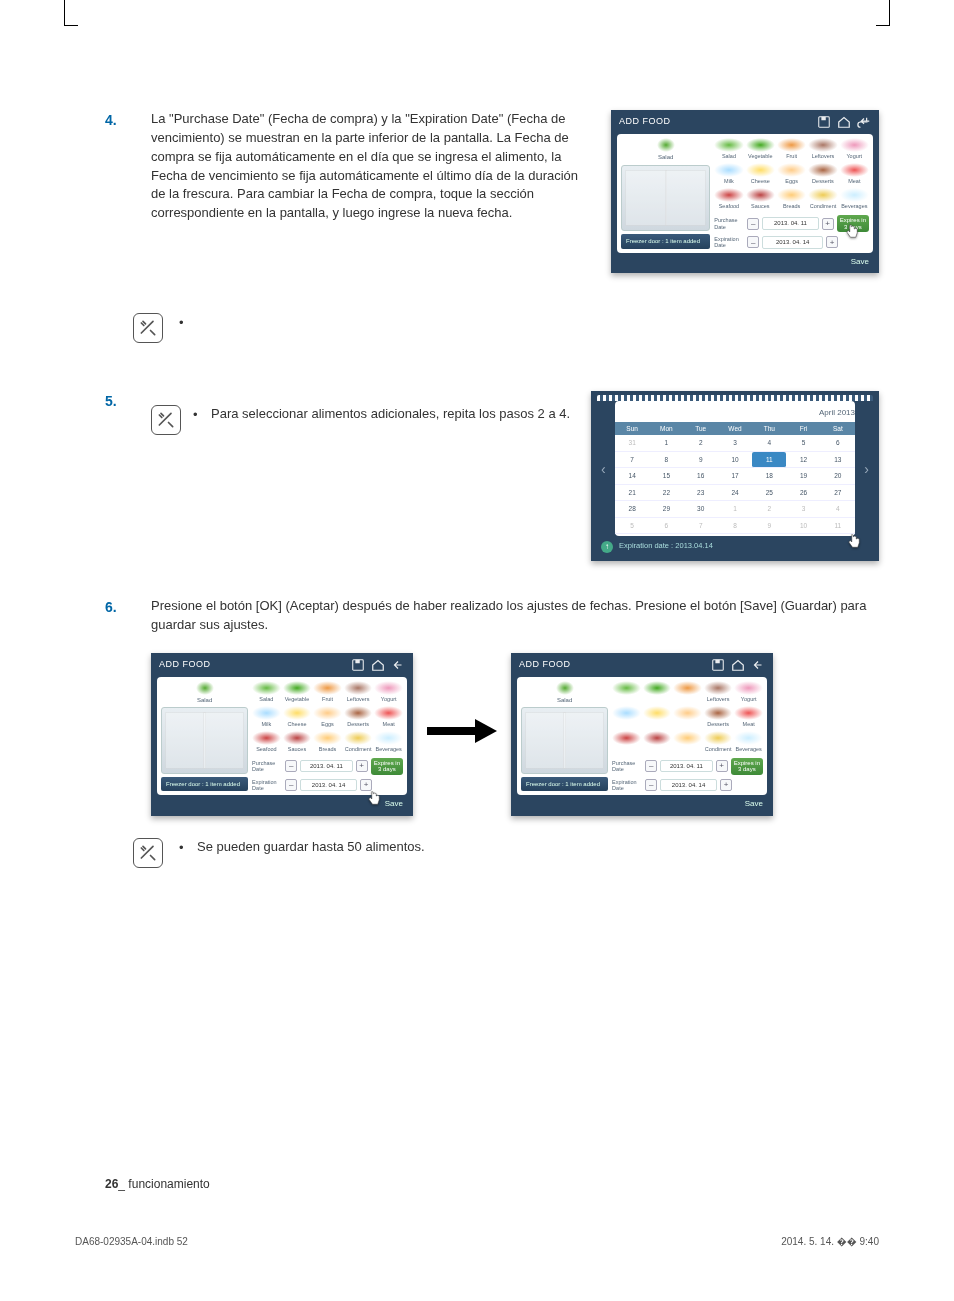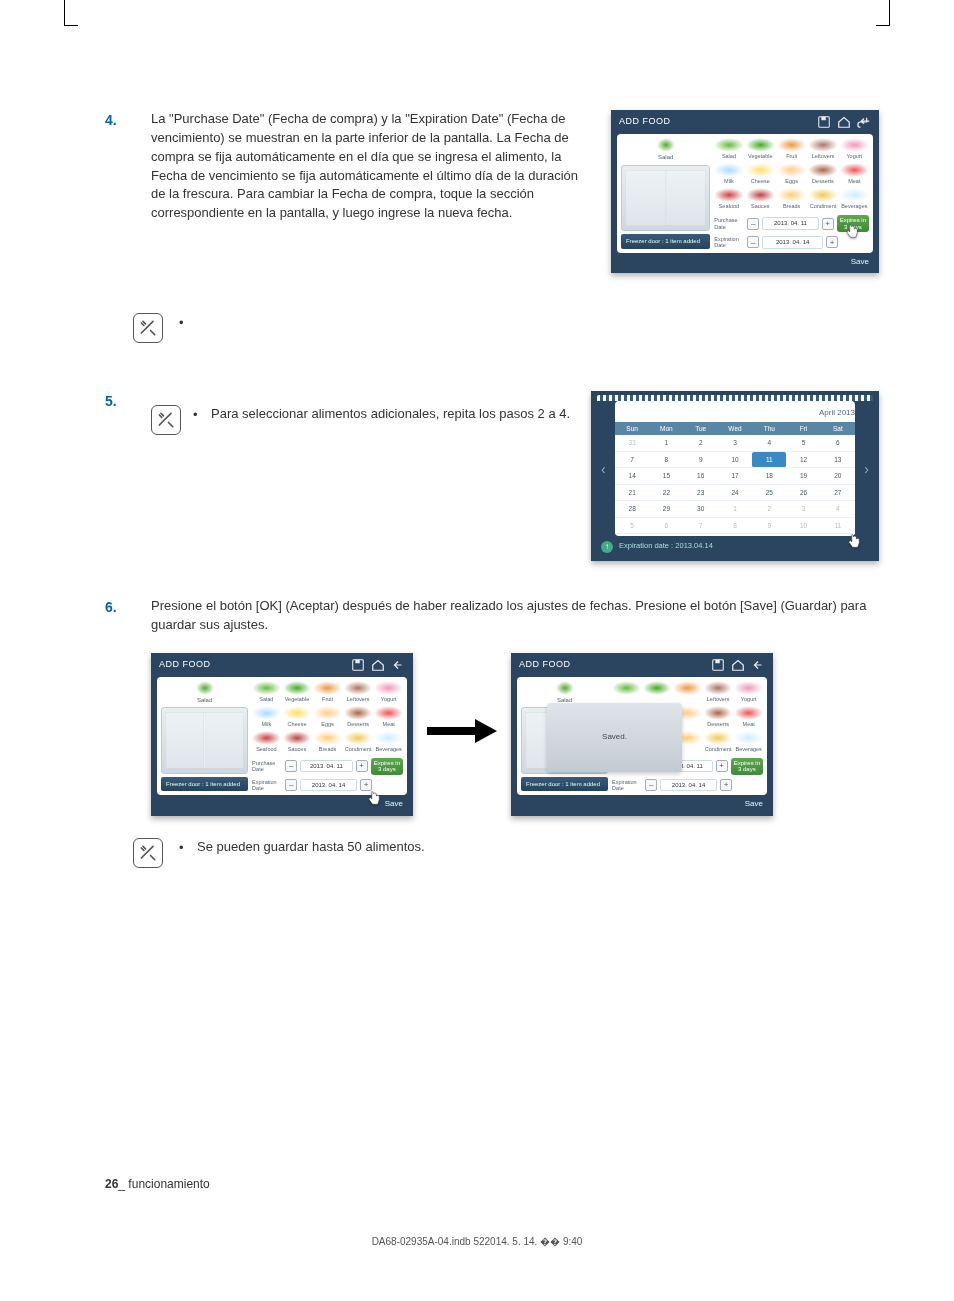--- a/index.html
+++ b/index.html
@@ -69,21 +69,21 @@
   
   .mocks-row { display:flex; align-items:center; gap:14px; margin:18px 0 0 46px; }
   .mocks-row .mock { flex:none; }
   .arrow-big { flex:none; }
   .arrow-big svg { width:70px; height:24px; }
   .saved-overlay { position:absolute; left:12%; right:34%; top:22%; bottom:20%; background:linear-gradient(#dfe4e9,#c3cbd2); border-radius:4px; display:flex; align-items:center; justify-content:center; font-size:8px; color:#445; box-shadow:0 2px 4px rgba(0,0,0,0.2);}
   .pos-rel { position:relative; }
 
   .page-footer { position:absolute; bottom:108px; left:105px; right:75px; font-size:12px; }
   .page-footer .pn { font-weight:bold; }
-  .print-info { position:absolute; bottom:52px; left:75px; right:75px; display:flex; justify-content:center; font-size:10px; color:#555;}
+  .print-info { position:absolute; bottom:52px; left:75px; right:75px; display:flex; justify-content:space-between; font-size:10px; color:#555;}
 </style>
 </head>
 <body>
 
 <div class="page">
   <div class="crop-tl"></div>
   <div class="crop-tr"></div>
 
   <div class="step">
     <div class="step-num">4.</div>
@@ -416,21 +416,20 @@
               <div class="expire-tag"><span>Expires in</span><br><span>3 days</span></div>
             </div>
           <div class="date-row">
               <div class="lbl">Expiration Date</div>
               <div class="pm-btn">–</div>
               <div class="date-val">2013. 04. 14</div>
               <div class="pm-btn">+</div>
               <div style="width:28px"></div>
             </div>
         </div>
-        <div class="saved-overlay">Saved.</div>
       </div>
       <div class="mock-footer">Save</div>
     </div>
   </div>
 
   <div class="note-row" style="margin-top:22px;">
     <div class="note-icon">
         <svg viewBox="0 0 24 24">
           <path d="M4 18L18 4M6 4l3 3M4 6l3 3M15 15l5 5" stroke="#555" stroke-width="2" fill="none" stroke-linecap="round"></path>
         </svg>

